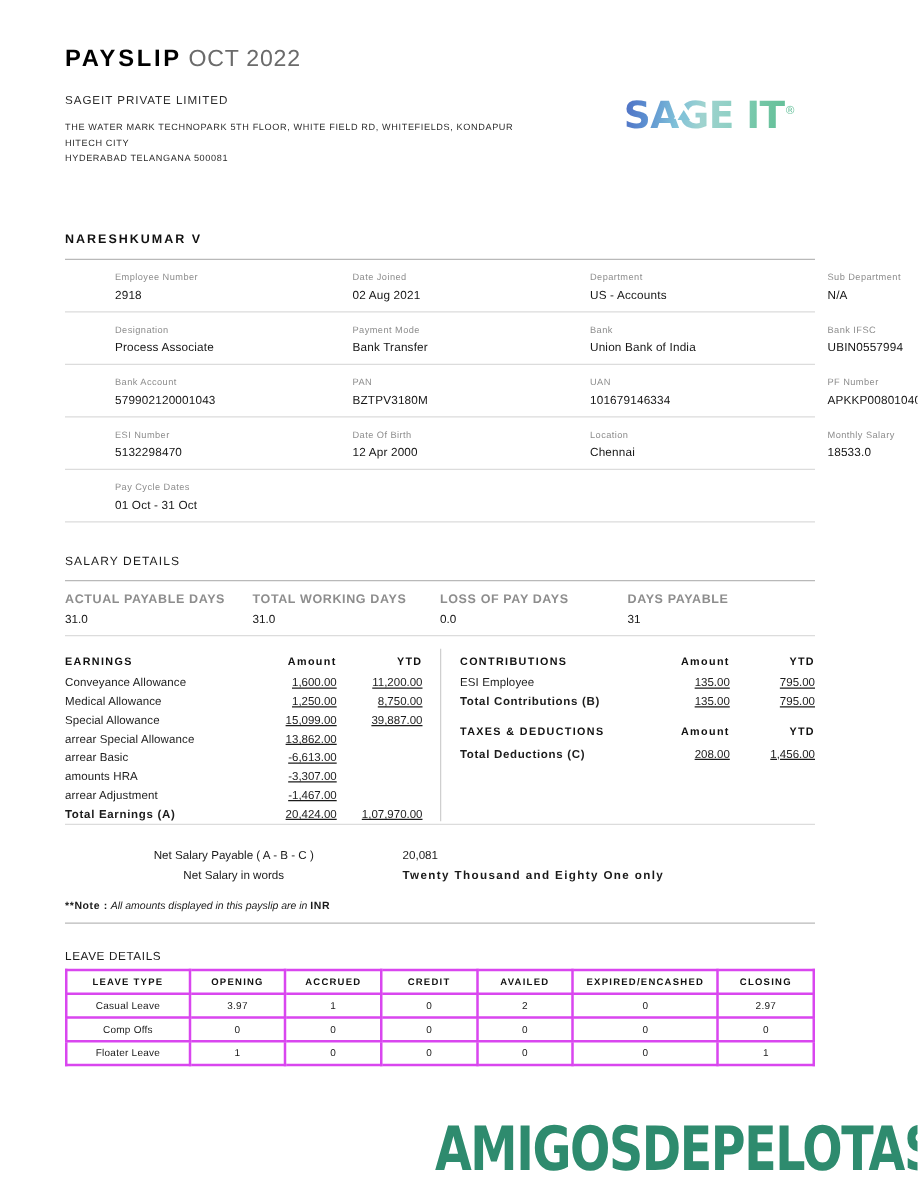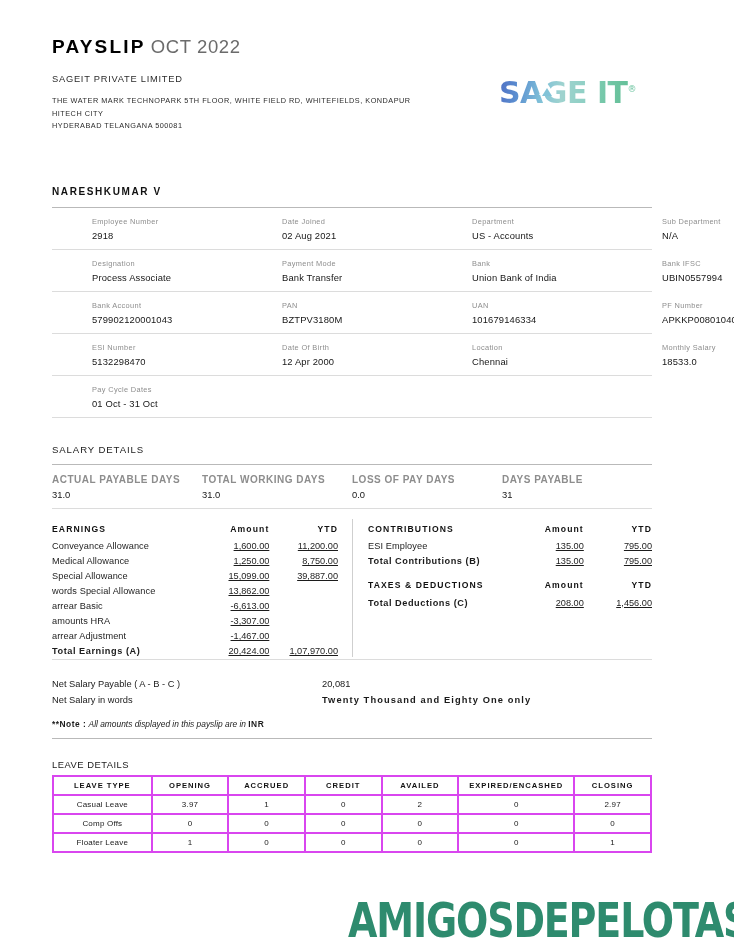--- a/index.html
+++ b/index.html
@@ -234,21 +234,21 @@
   table.money tr.total td.c-ytd { font-weight: normal; letter-spacing: 0; }
   .sp-gap td { height: 9px; padding: 0 !important; }
 
   
   .net-wrap { margin-top: 16px; }
   .net-line {
     display: flex;
     font-size: 9.3px;
     padding: 3px 0;
   }
-  .net-lab { width: 45%; color: #1a1a1a; }
+  .net-lab { width: 45%; color: #1a1a1a; text-align: center; }
   .net-val { color: #1a1a1a; }
   .net-val.bold {
     font-weight: bold;
     letter-spacing: 1.1px;
   }
   .note {
     font-size: 8.4px;
     margin: 11px 0 9px 0;
     color: #1a1a1a;
   }
@@ -465,21 +465,21 @@
               <td class="c-name">Medical Allowance</td>
               <td class="c-amt">1,250.00</td>
               <td class="c-ytd">8,750.00</td>
             </tr>
             <tr>
               <td class="c-name">Special Allowance</td>
               <td class="c-amt">15,099.00</td>
               <td class="c-ytd">39,887.00</td>
             </tr>
             <tr>
-              <td class="c-name">words Special Allowance</td>
+              <td class="c-name">arrear Special Allowance</td>
               <td class="c-amt">13,862.00</td>
               <td class="c-ytd"></td>
             </tr>
             <tr>
               <td class="c-name">arrear Basic</td>
               <td class="c-amt">-6,613.00</td>
               <td class="c-ytd"></td>
             </tr>
             <tr>
               <td class="c-name">amounts HRA</td>

